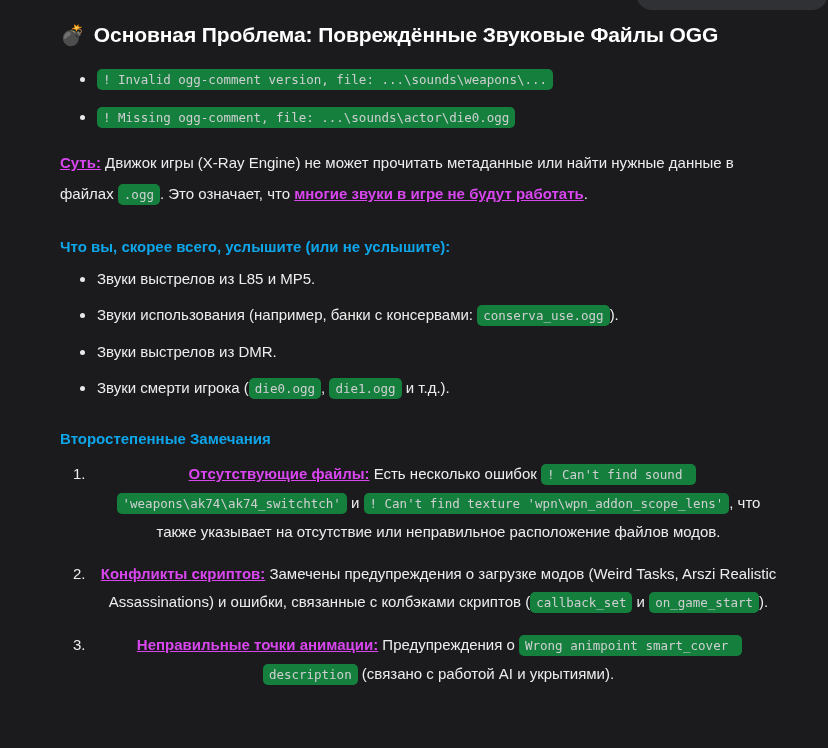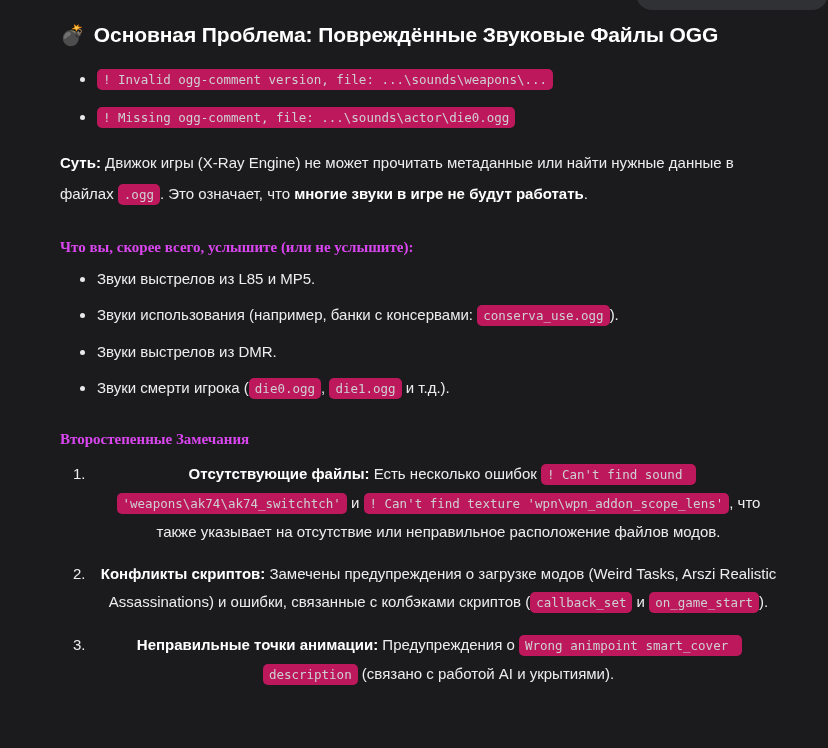--- a/index.html
+++ b/index.html
@@ -55,36 +55,35 @@
     font-size: 20px;
     line-height: 1;
     display: inline-block;
   }
 
   h3.sub-title {
     font-size: 15px;
     line-height: 22px;
     font-weight: bold;
     margin: 26px 0 10px 0;
-    color: #d946ef;
-    font-family: Liberation Serif, serif;
+    color: #0ea5e9;
   }
 
   p.para {
     font-size: 15px;
     line-height: 31px;
     margin: 0 0 6px 0;
     color: #ededee;
   }
   p.lead {
     margin: 0 0 14px 0;
     line-height: 24px;
   }
 
-  strong { font-weight: bold; color: #ffffff; }
+  strong { font-weight: bold; color: #d946ef; text-decoration: underline; }
 
   
   ul.bullets {
     list-style: none;
     margin: 0;
     padding: 0;
   }
   ul.bullets > li {
     position: relative;
     padding-left: 37px;
@@ -128,21 +127,21 @@
     top: 0;
     font-size: 15px;
     line-height: 28px;
     color: #ededee;
   }
 
   
   code.chip {
     font-family: "DejaVu Sans Mono", "Liberation Mono", monospace;
     font-size: 12.5px;
-    background: #be185d;
+    background: #15803d;
     color: #cfcfd2;
     border-radius: 5px;
     padding: 3px 6px;
     box-decoration-break: clone;
     -webkit-box-decoration-break: clone;
     white-space: pre-wrap;
   }
 
   
   .bottom-fade {

